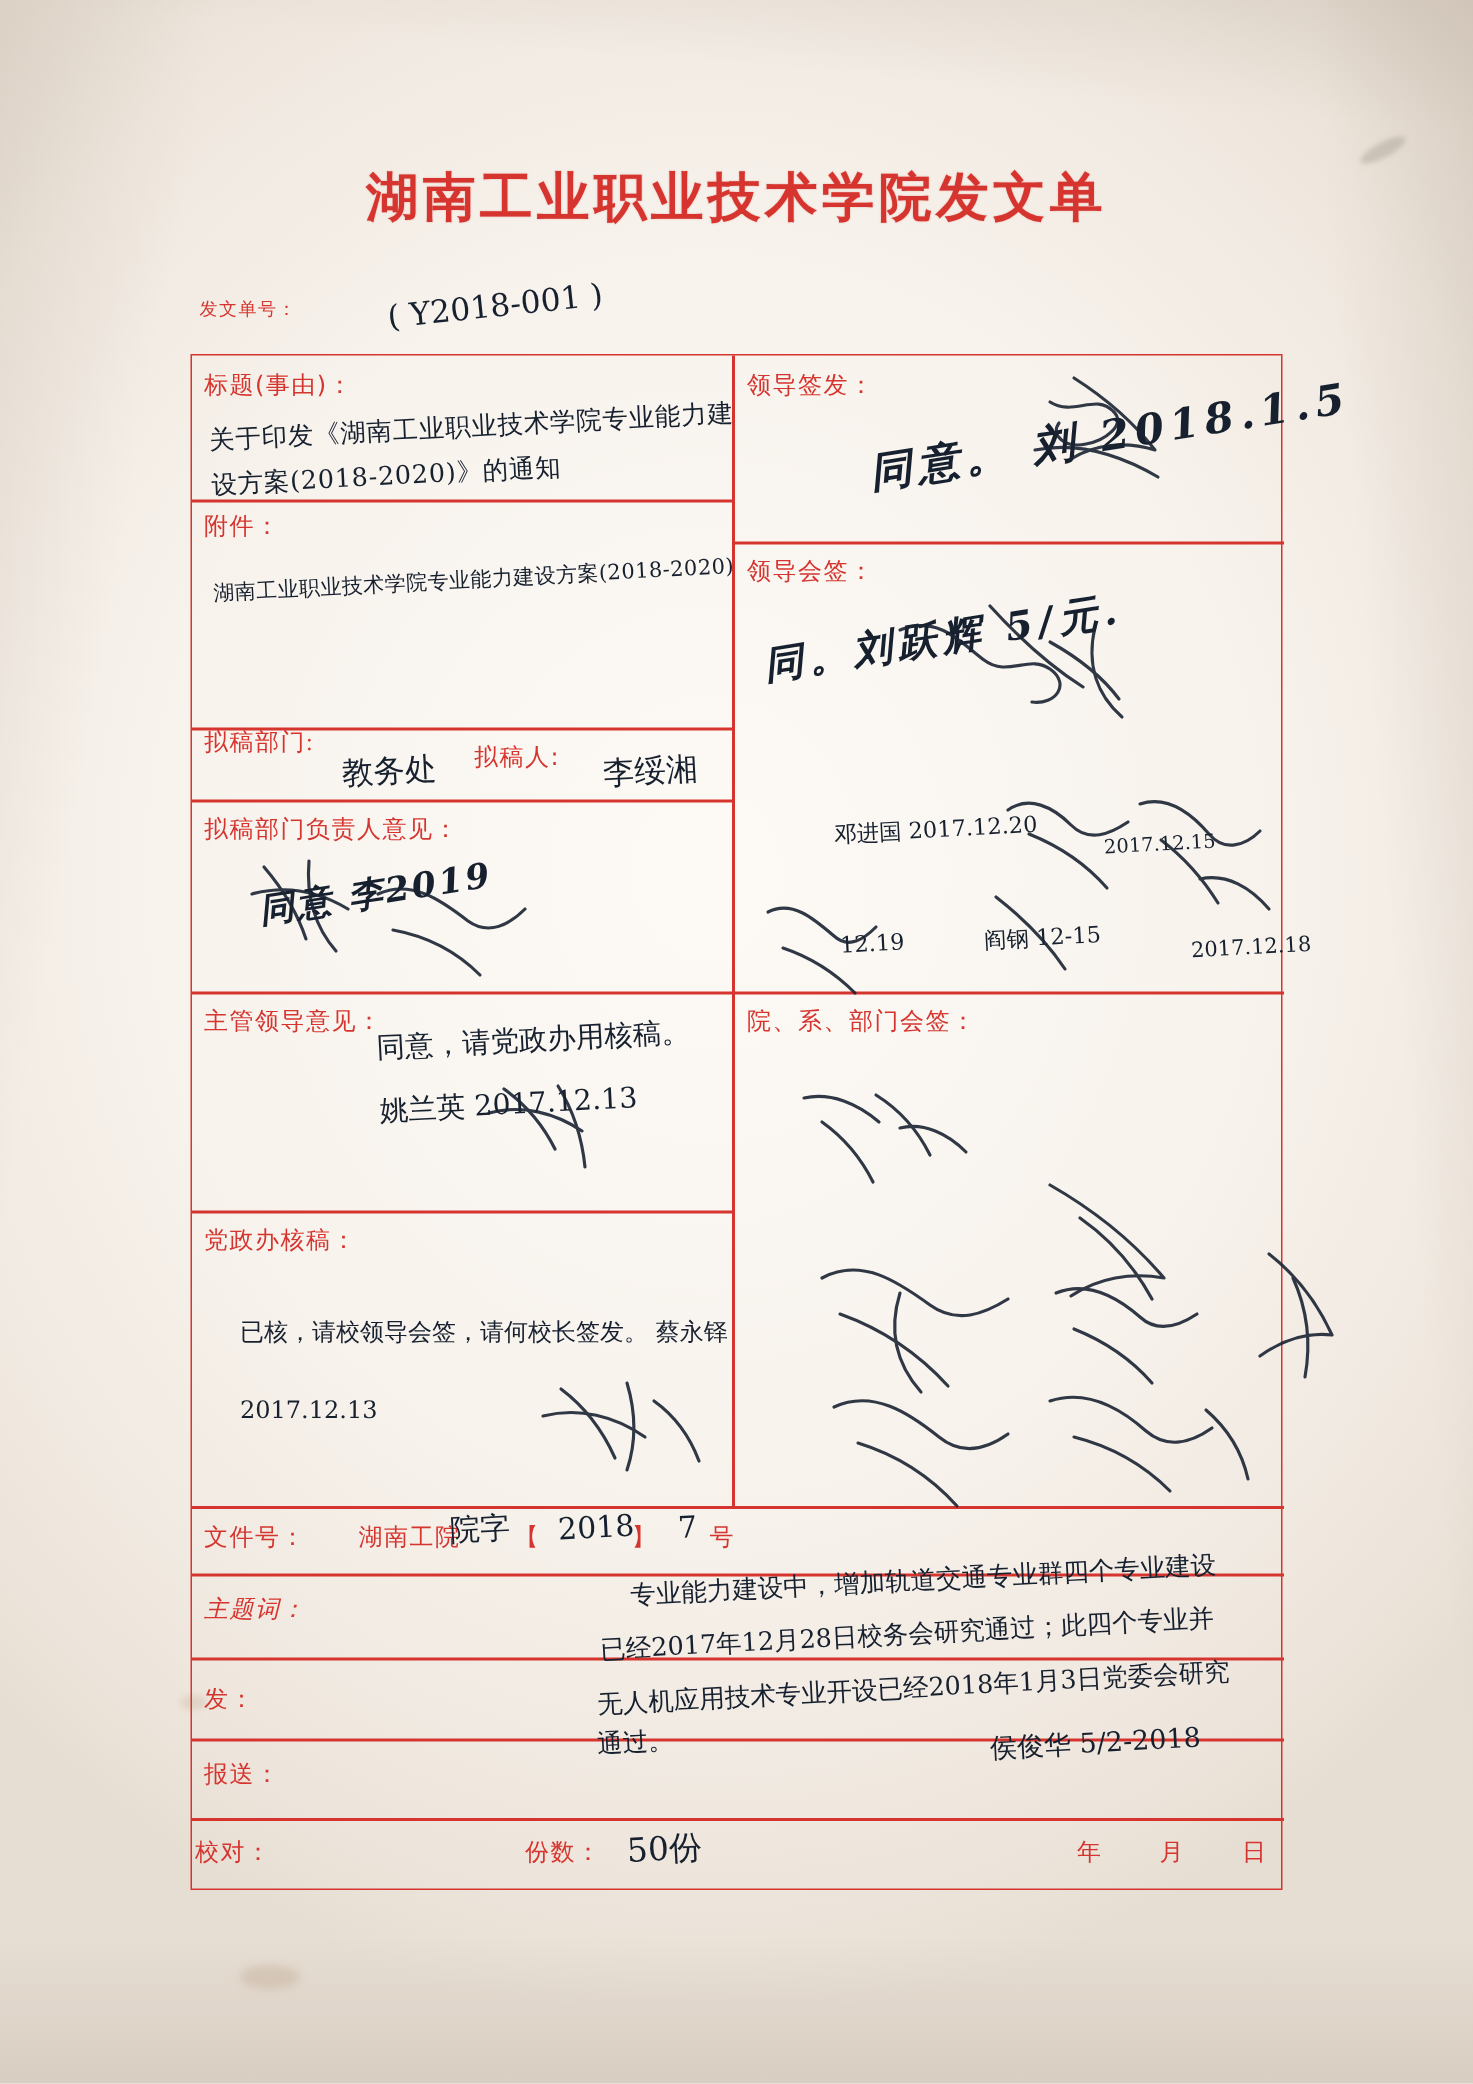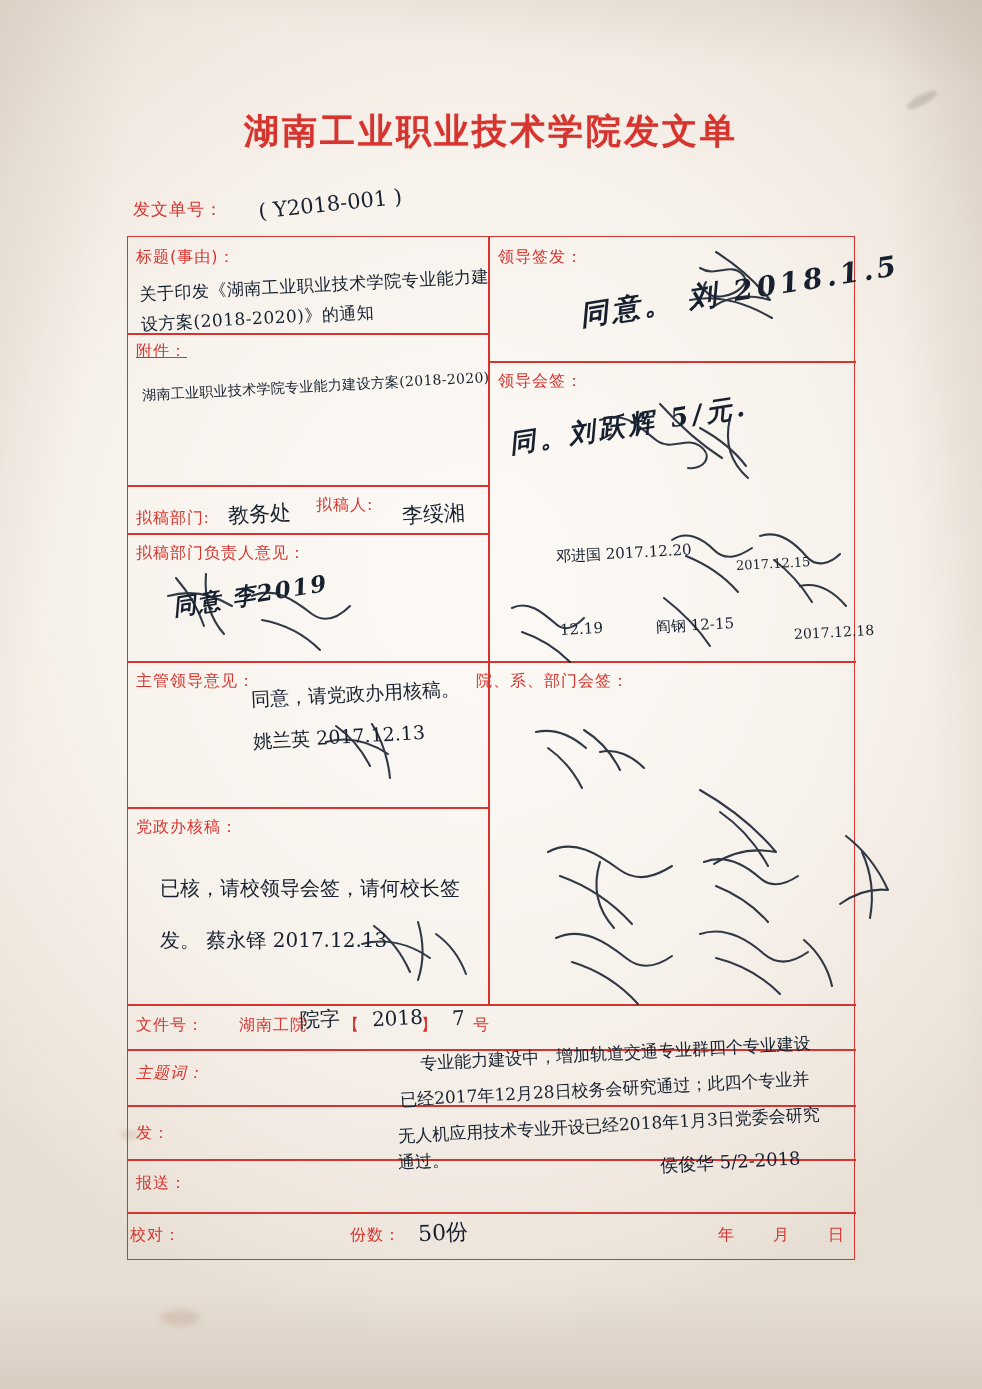--- a/index.html
+++ b/index.html
@@ -87,21 +87,21 @@
     letter-spacing: 1px;
     white-space: nowrap;
   }
 
   .docnum {
     position: absolute;
     left: 133px;
     top: 198px;
     color: #d6352f;
     font-family: Liberation Sans, sans-serif;
-    font-size: 17px;
+    font-size: 12px;
     letter-spacing: 1px;
   }
 
   
   .hw {
     position: absolute;
     font-family: "DejaVu Serif", "Liberation Serif", serif;
     color: #1f2530;
     white-space: nowrap;
     pointer-events: none;
@@ -151,30 +151,30 @@
     <div class="hline" style="left:360px;top:124px;width:368px;"></div>
     <div class="hline" style="left:360px;top:424px;width:368px;"></div>
 
     <div class="hline" style="left:0;top:767px;width:728px;"></div>
     <div class="hline" style="left:0;top:812px;width:728px;"></div>
     <div class="hline" style="left:0;top:868px;width:728px;"></div>
     <div class="hline" style="left:0;top:922px;width:728px;"></div>
     <div class="hline" style="left:0;top:975px;width:728px;"></div>
 
     <div class="cell-label" style="left:8px;top:10px;">标题(事由)：</div>
-    <div class="cell-label" style="left:8px;top:104px;text-decoration:underline;">附件：</div>
-    <div class="cell-label" style="left:8px;top:271px;font-family:Liberation Serif, serif;">拟稿部门:</div>
+    <div class="cell-label" style="left:8px;top:104px;">附件：</div>
+    <div class="cell-label" style="left:8px;top:248px;font-family:Liberation Serif, serif;">拟稿部门:</div>
     <div class="cell-label" style="left:188px;top:258px;">拟稿人:</div>
     <div class="cell-label" style="left:8px;top:306px;">拟稿部门负责人意见：</div>
     <div class="cell-label" style="left:8px;top:434px;">主管领导意见：</div>
     <div class="cell-label" style="left:8px;top:580px;">党政办核稿：</div>
 
     <div class="cell-label" style="left:370px;top:10px;">领导签发：</div>
     <div class="cell-label" style="left:370px;top:134px;">领导会签：</div>
-    <div class="cell-label" style="left:348px;top:434px;">院、系、部门会签：</div>
+    <div class="cell-label" style="left:370px;top:434px;">院、系、部门会签：</div>
 
     <div class="cell-label" style="left:8px;top:778px;text-align:center;">文件号：</div>
     <div class="cell-label" style="left:111px;top:778px;">湖南工院</div>
     <div class="cell-label" style="left:215px;top:778px;">【</div>
     <div class="cell-label" style="left:293px;top:778px;">】</div>
     <div class="cell-label" style="left:345px;top:778px;">号</div>
 
     <div class="cell-label" style="left:8px;top:826px;font-style:italic;">主题词：</div>
     <div class="cell-label" style="left:8px;top:886px;">发：</div>
     <div class="cell-label" style="left:8px;top:936px;">报送：</div>
@@ -189,21 +189,21 @@
 
   <div class="hw ink slant3" style="left:142px;top:378px;font-size:14px;letter-spacing:0.3px;">湖南工业职业技术学院专业能力建设方案(2018-2020)</div>
 
   <div class="hw ink slant3" style="left:228px;top:500px;font-size:21px;">教务处</div>
   <div class="hw ink slant3" style="left:402px;top:500px;font-size:21px;">李绥湘</div>
 
   <div class="hw ink scrawl slant2" style="left:172px;top:580px;font-size:23px;letter-spacing:2px;">同意  李2019</div>
 
   <div class="hw ink slant3" style="left:252px;top:672px;font-size:19px;width:230px;white-space:normal;line-height:42px;">同意，请党政办用核稿。  姚兰英  2017.12.13</div>
 
-  <div class="hw ink" style="left:160px;top:862px;font-size:20px;width:330px;white-space:normal;line-height:52px;">已核，请校领导会签，请何校长签发。  蔡永铎 2017.12.13</div>
+  <div class="hw ink" style="left:160px;top:862px;font-size:16px;width:330px;white-space:normal;line-height:52px;">已核，请校领导会签，请何校长签发。  蔡永铎 2017.12.13</div>
 
   <div class="hw ink scrawl slant2" style="left:578px;top:272px;font-size:28px;letter-spacing:4px;">同意。 刘  2018.1.5</div>
 
   <div class="hw ink scrawl slant2" style="left:508px;top:408px;font-size:26px;letter-spacing:4px;">同。刘跃辉 5/元.</div>
 
   <div class="hw ink xs slant3" style="left:556px;top:544px;font-size:15px;">邓进国 2017.12.20</div>
   <div class="hw ink xs slant3" style="left:560px;top:620px;font-size:15px;">12.19</div>
   <div class="hw ink xs slant3" style="left:656px;top:616px;font-size:15px;">阎钢 12-15</div>
   <div class="hw ink xs slant3" style="left:736px;top:556px;font-size:13px;">2017.12.15</div>
   <div class="hw ink xs slant3" style="left:794px;top:624px;font-size:14px;">2017.12.18</div>

